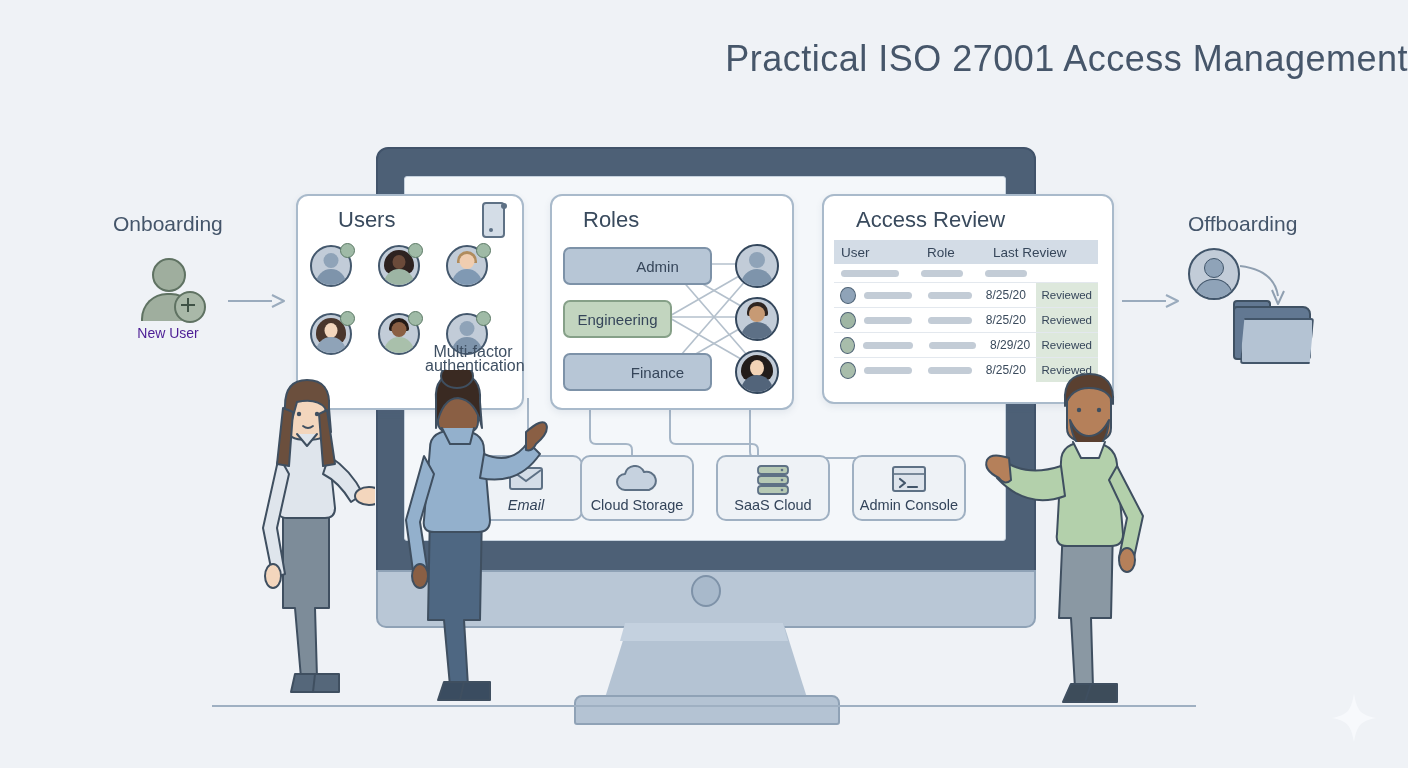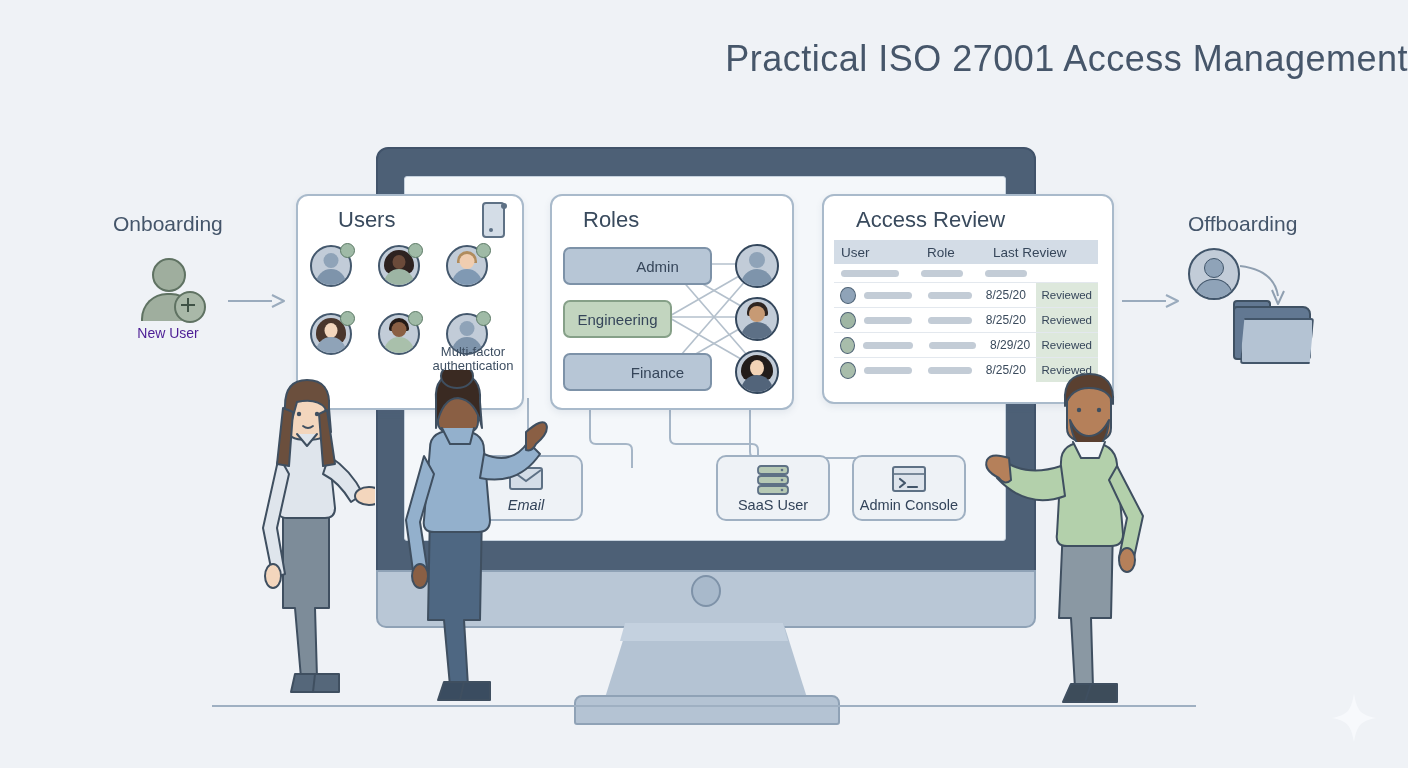--- a/index.html
+++ b/index.html
@@ -79,21 +79,21 @@
       background:#c2ccd8;border:2.2px solid #44586d;overflow:hidden;}
   .av .head{position:absolute;left:50%;top:6px;transform:translateX(-50%);
       width:15px;height:15px;border-radius:50%;}
   .av .body{position:absolute;left:50%;bottom:0;transform:translateX(-50%);
       width:30px;height:16px;border-radius:15px 15px 0 0;}
   .dot{position:absolute;width:13px;height:13px;border-radius:50%;
       background:#9fbaa6;border:1.5px solid #5c7a66;}
 
   .mfa-label{
     left:425px;top:345px;width:96px;text-align:center;
-    font-size:13px;line-height:14px;color:#3e4f62;
+    font-size:16px;line-height:14px;color:#3e4f62;
   }
 
   
   .roles-panel{left:550px;top:194px;width:240px;height:212px;}
   .roles-title{left:563px;top:207px;}
   .chip{
     position:absolute;width:105px;height:34px;border-radius:7px;
     border:2px solid #7d92a8;display:flex;align-items:center;justify-content:center;
     font-size:15px;color:#36465a;
   }
@@ -342,31 +342,37 @@
   </div>
 
   <div class="tile" style="left:469px;font-style:italic;">
     <svg class="tile-icon" width="36" height="26" viewBox="0 0 36 26">
       <rect x="2" y="3" width="32" height="21" rx="2" fill="#d4dde7" stroke="#5e7185" stroke-width="2"></rect>
       <path d="M3,5 L18,16 L33,5" fill="none" stroke="#5e7185" stroke-width="2"></path>
     </svg>
     <div class="tile-label">Email</div>
   </div>
 
+  <div class="tile" style="left:580px;">
+    <svg class="tile-icon" width="46" height="28" viewBox="0 0 46 28">
+      <path d="M11,25 A8,8 0 0,1 11,9 A10,10 0 0,1 30,7 A8,8 0 0,1 35,25 Z" fill="#c6d2df" stroke="#5e7185" stroke-width="2" stroke-linejoin="round"></path>
+    </svg>
+    <div class="tile-label">Cloud Storage</div>
+  </div>
 
   <div class="tile" style="left:716px;">
     <svg class="tile-icon" width="36" height="30" viewBox="0 0 36 30">
       <rect x="3" y="1" width="30" height="8" rx="3" fill="#b6c9b4" stroke="#5e7185" stroke-width="1.8"></rect>
       <rect x="3" y="11" width="30" height="8" rx="3" fill="#b6c9b4" stroke="#5e7185" stroke-width="1.8"></rect>
       <rect x="3" y="21" width="30" height="8" rx="3" fill="#b6c9b4" stroke="#5e7185" stroke-width="1.8"></rect>
       <circle cx="27" cy="5" r="1.3" fill="#5e7185"></circle>
       <circle cx="27" cy="15" r="1.3" fill="#5e7185"></circle>
       <circle cx="27" cy="25" r="1.3" fill="#5e7185"></circle>
     </svg>
-    <div class="tile-label">SaaS User</div>
+    <div class="tile-label">SaaS Cloud</div>
   </div>
 
   <div class="tile" style="left:852px;">
     <svg class="tile-icon" width="36" height="28" viewBox="0 0 36 28">
       <rect x="2" y="2" width="32" height="24" rx="2" fill="#dde4ec" stroke="#5e7185" stroke-width="2"></rect>
       <line x1="2" y1="9" x2="34" y2="9" stroke="#5e7185" stroke-width="1.6"></line>
       <path d="M9,14 L14,18 L9,22" fill="none" stroke="#41556a" stroke-width="2.2" stroke-linecap="round" stroke-linejoin="round"></path>
       <line x1="17" y1="22" x2="26" y2="22" stroke="#41556a" stroke-width="2.2" stroke-linecap="round"></line>
     </svg>
     <div class="tile-label">Admin Console</div>

